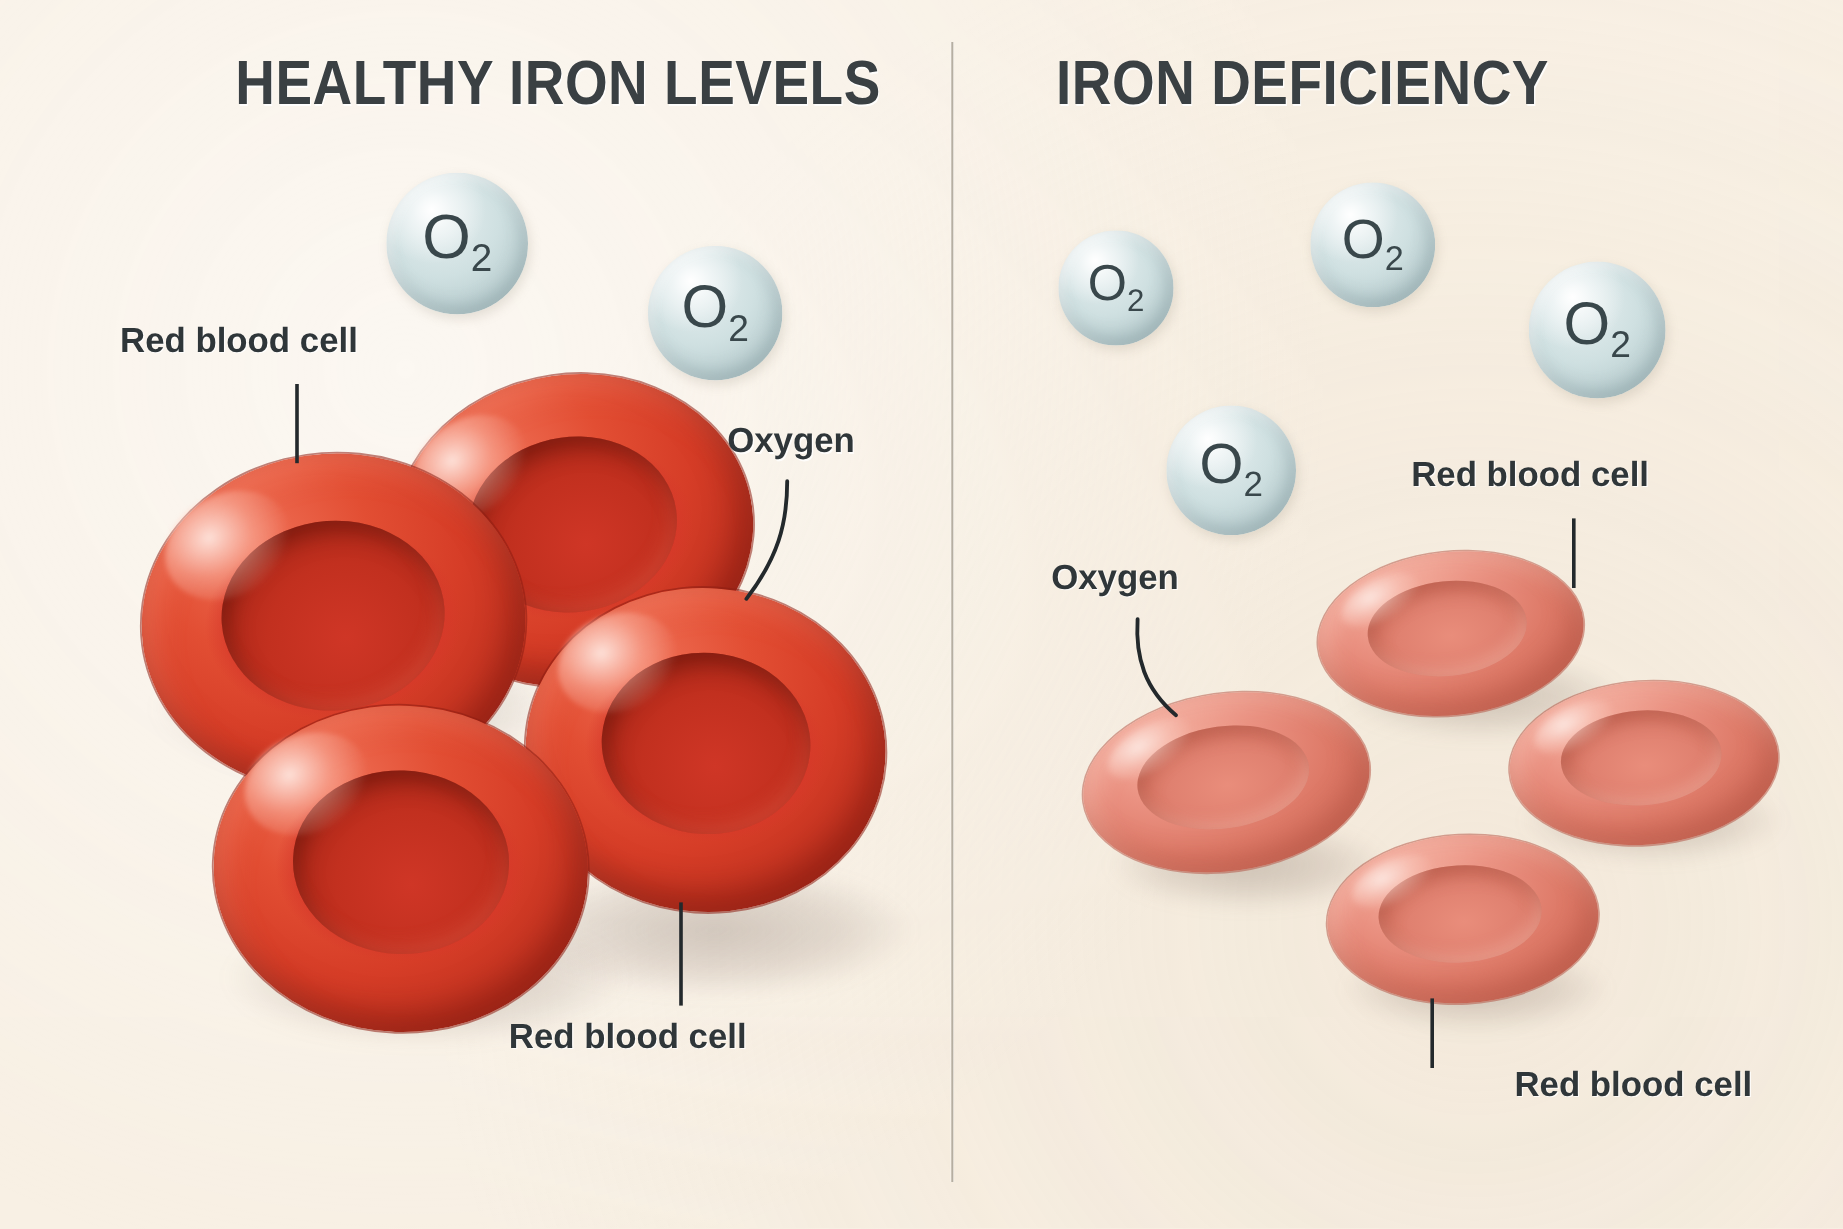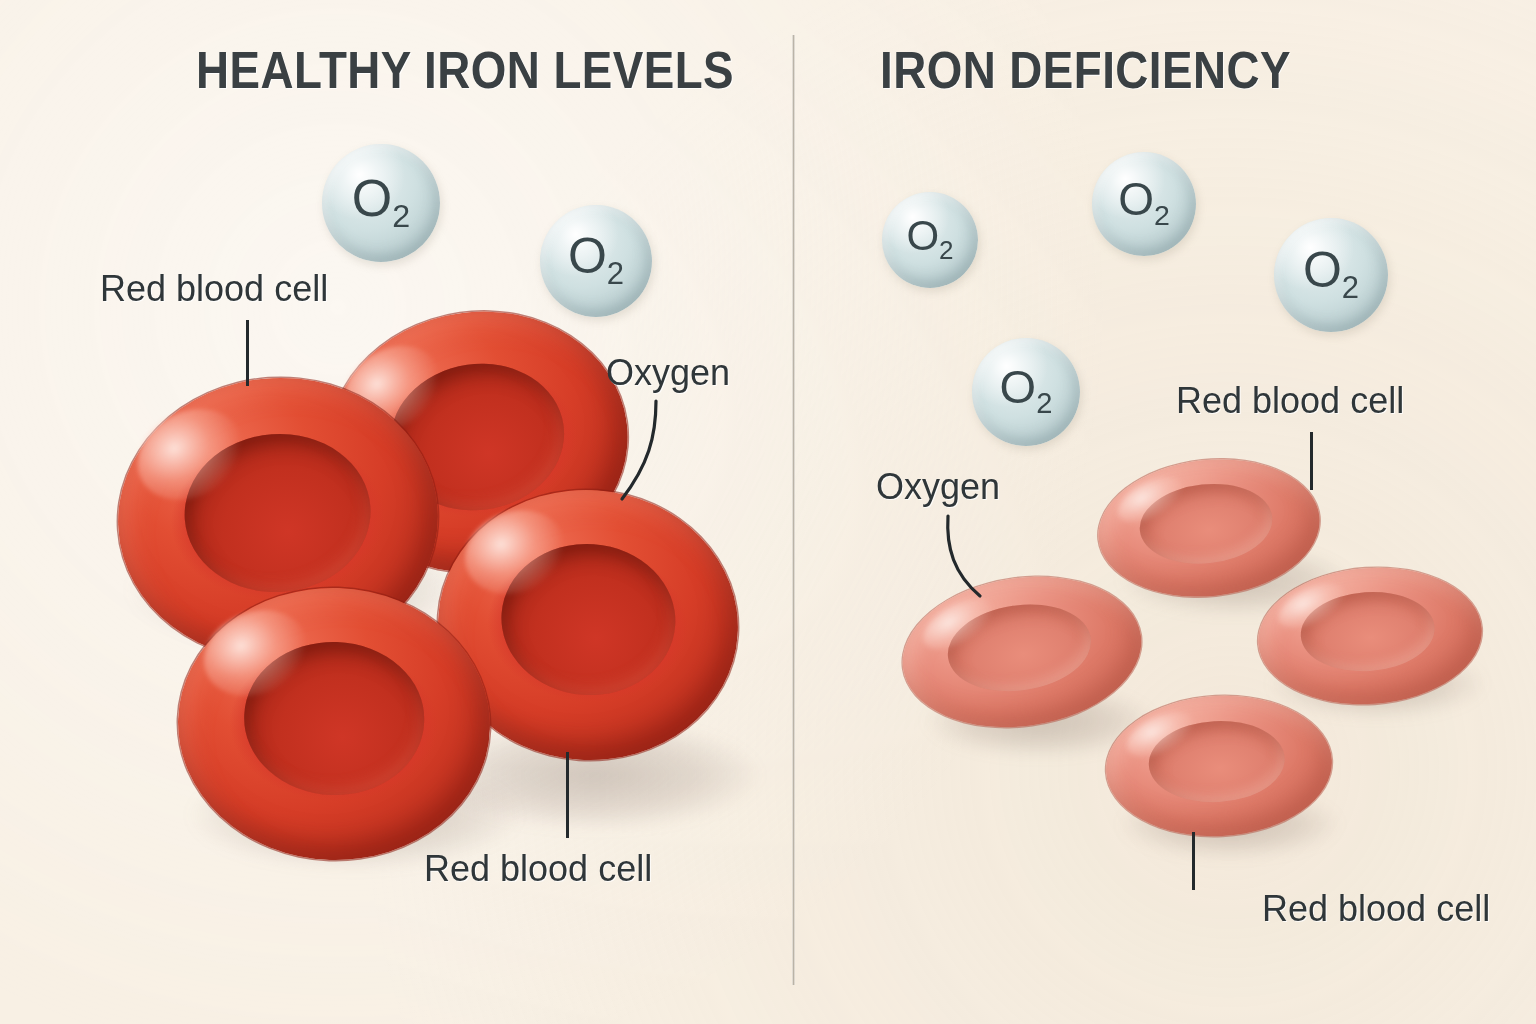--- a/index.html
+++ b/index.html
@@ -169,22 +169,22 @@
       radial-gradient(ellipse at 52% 58%, #e98d7b 0%, #e08170 45%, #d4705e 80%, #c96653 100%);
     box-shadow:
       inset 5px 7px 15px rgba(150,62,48,0.38),
       inset -4px -6px 12px rgba(255,205,192,0.35);
   }
 
   
   .anno {
     position: absolute;
     font-family: "Liberation Sans", sans-serif;
-    font-size: 36px;
-    font-weight: 400;
+    font-size: 29px;
+    font-weight: 700;
     color: #2f3639;
     white-space: nowrap;
     text-shadow: 1px 1px 0 rgba(255,255,255,0.8);
   }
 
   
   .leader {
     position: absolute;
     background: #23292c;
   }

